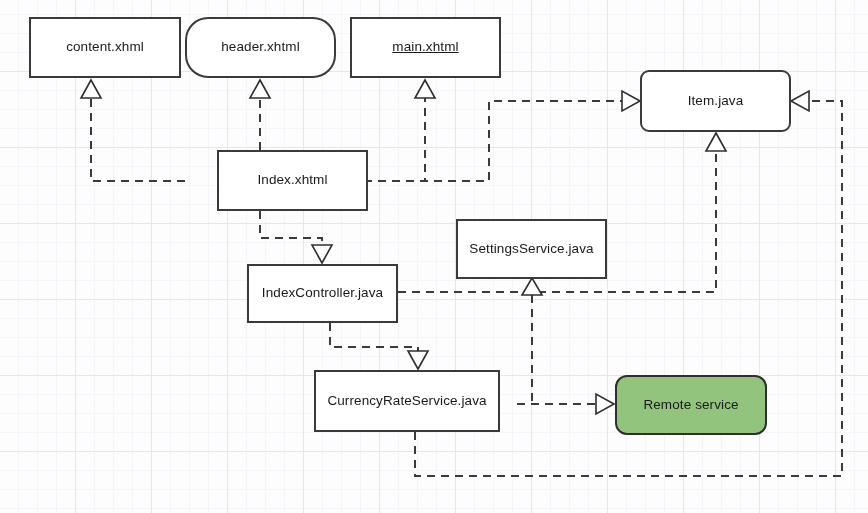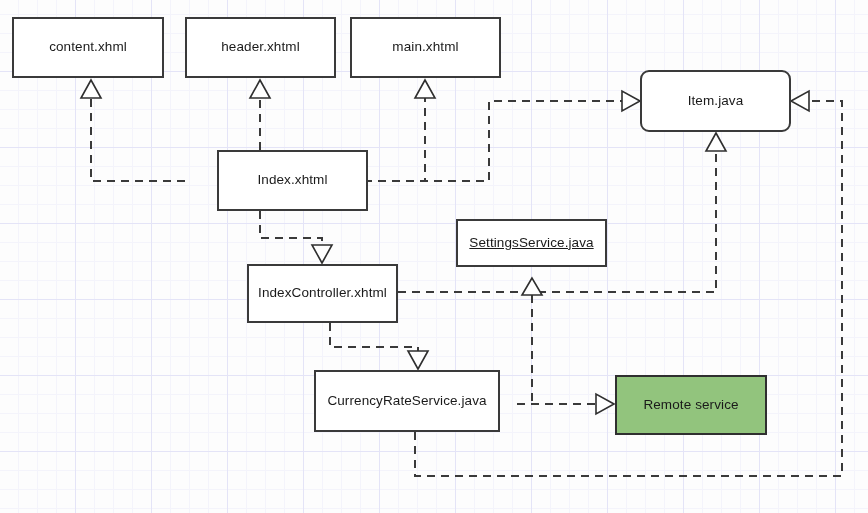--- a/index.html
+++ b/index.html
@@ -94,49 +94,49 @@
       <polygon points="532,278 522,295 542,295"></polygon>
     </g>
 
     <g fill="#ffffff" stroke="#2f2f2f" stroke-width="1.6" stroke-linejoin="miter">
       <polygon points="640,101 622,91 622,111"></polygon>
       <polygon points="614,404 596,394 596,414"></polygon>
       <polygon points="791,101 809,91 809,111"></polygon>
     </g>
   </svg>
 
-  <div class="node" style="left:12px; top:17px; width:152px; height:61px;">
+  <div class="node" style="left:29px; top:17px; width:152px; height:61px;">
     <span class="node-label">content.xhml</span>
   </div>
 
-  <div class="node" style="left:185px; top:17px; width:151px; height:61px;">
+  <div class="node" style="left:185px; top:17px; width:151px; height:61px;border-radius:23px;">
     <span class="node-label">header.xhtml</span>
   </div>
 
-  <div class="node" style="left:350px; top:17px; width:151px; height:61px;">
+  <div class="node" style="left:350px; top:17px; width:151px; height:61px;text-decoration:underline;">
     <span class="node-label">main.xhtml</span>
   </div>
 
   <div class="node" style="left:640px; top:70px; width:151px; height:62px;border-radius:9px;">
     <span class="node-label">Item.java</span>
   </div>
 
   <div class="node" style="left:185px; top:150px; width:151px; height:61px;margin-left:32px;">
     <span class="node-label">Index.xhtml</span>
   </div>
 
-  <div class="node" style="left:456px; top:219px; width:151px; height:48px;text-decoration:underline;">
+  <div class="node" style="left:456px; top:219px; width:151px; height:60px;">
     <span class="node-label">SettingsService.java</span>
   </div>
 
   <div class="node" style="left:247px; top:264px; width:151px; height:59px;">
-    <span class="node-label">IndexController.xhtml</span>
+    <span class="node-label">IndexController.java</span>
   </div>
 
   <div class="node" style="left:314px; top:370px; width:186px; height:62px;">
     <span class="node-label">CurrencyRateService.java</span>
   </div>
 
-  <div class="node accent" style="left:615px; top:375px; width:152px; height:60px;">
+  <div class="node accent" style="left:615px; top:375px; width:152px; height:60px;border-radius:12px;">
     <span class="node-label">Remote service</span>
   </div>
 
 </div>
 
 </body></html>

